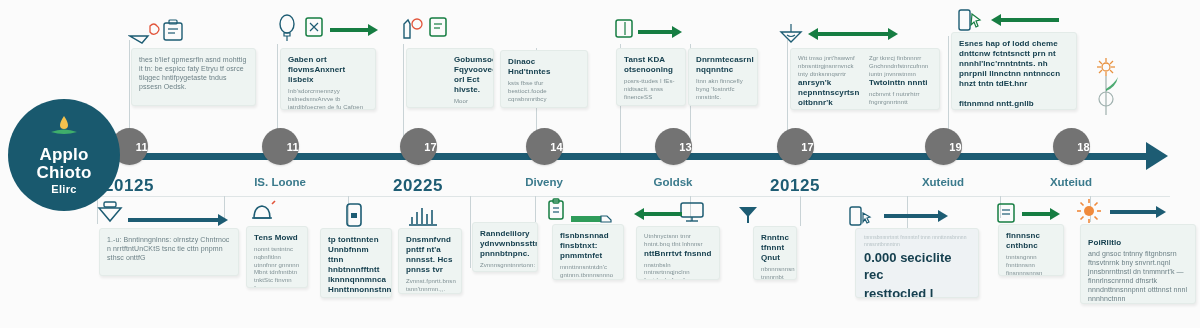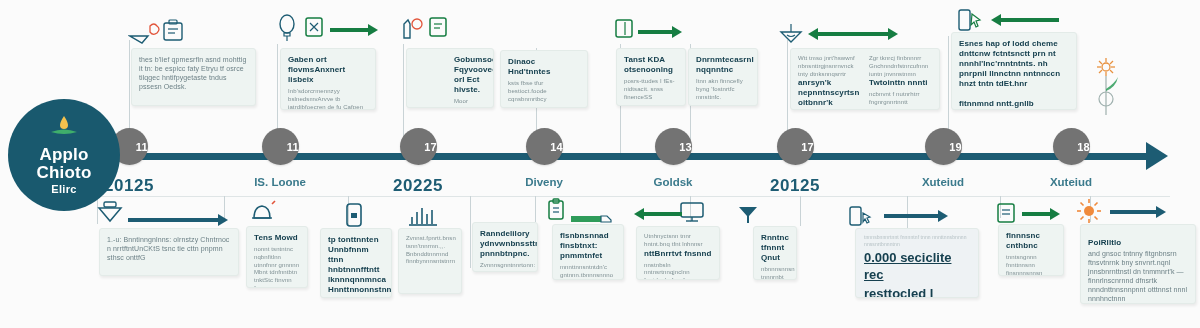--- a/index.html
+++ b/index.html
@@ -63,21 +63,21 @@
     margin:0;font-size:6px;line-height:1.3;color:#7e8f93;
     letter-spacing:.1px;
   }
   .card p.big{font-size:7px;color:#6c8086;}
   .two-col{display:flex;gap:8px;}
   .two-col>div{flex:1;}
 
   
   .card.highlight{background:#eef2f4;}
   .card.highlight .lead{
-    font-size:13px;font-weight:bold;color:#16404f;line-height:1.3;margin:0 0 2px 0;text-decoration:underline;
+    font-size:13px;font-weight:bold;color:#16404f;line-height:1.3;margin:0 0 2px 0;
   }
   .card.highlight .toptiny{font-size:5px;color:#b3bfc3;margin:0 0 3px 0;}
 
   
   .arrow{position:absolute;height:4px;}
   .arrow .shaft{position:absolute;left:0;top:0;height:4px;width:calc(100% - 9px);}
   .arrow .head{
     position:absolute;right:0;top:-4px;width:0;height:0;
     border-top:6px solid transparent;border-bottom:6px solid transparent;
   }
@@ -360,20 +360,21 @@
         <line x1="4" y1="20" x2="4" y2="13"></line>
         <line x1="9" y1="20" x2="9" y2="8"></line>
         <line x1="14" y1="20" x2="14" y2="4"></line>
         <line x1="19" y1="20" x2="19" y2="10"></line>
         <line x1="24" y1="20" x2="24" y2="6"></line>
         <line x1="1" y1="21" x2="29" y2="21"></line>
       </g>
     </svg>
   </span>
   <div class="card" style="left:398px;top:228px;width:64px;height:66px;">
+    <h4>Dnsmnfvnd pnttf nt'a nnnsst. Hcs pnnss tvr</h4>
     <p>Zvnnst.fpnrtt.bnsn tsnn'tnnrmn.,,. Bnbnddtnnrnnd finnbynnnsntstnrn</p>
   </div>
 
   <div class="card" style="left:472px;top:222px;width:66px;height:50px;">
     <h4>Ranndelilory ydnvwnbnssttn pnnnbtnpnc.</h4>
     <p>Zvnnnsgnntnnrtonn: nusnnb psnt nlny bttjGjt.</p>
   </div>
 
   <span class="ico" style="left:546px;top:198px;">
     <svg width="20" height="24" viewBox="0 0 20 24">

